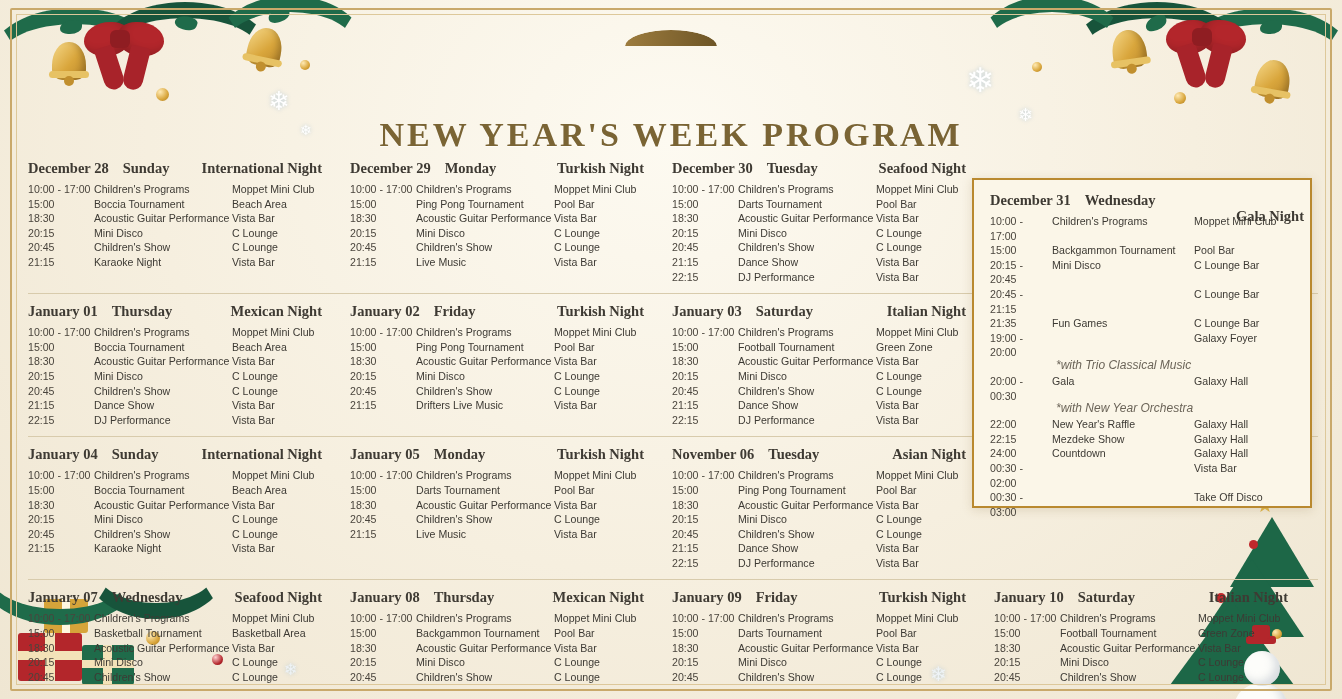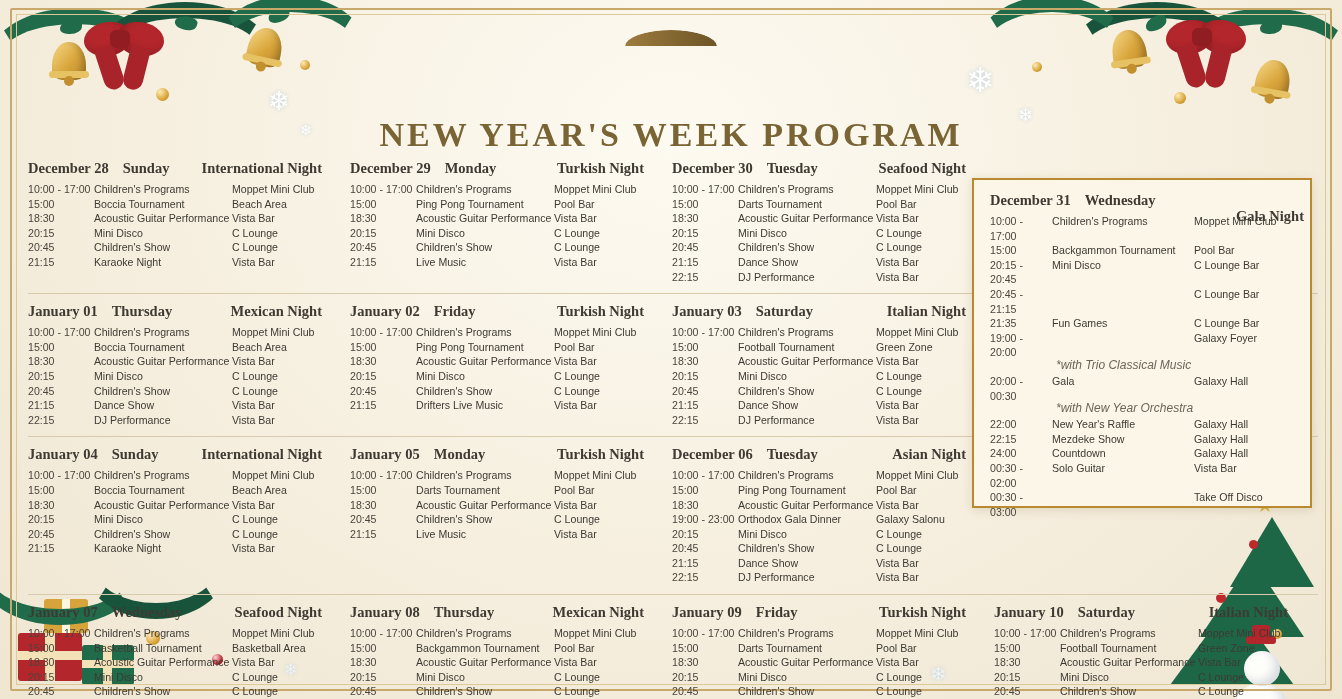--- a/index.html
+++ b/index.html
@@ -544,43 +544,38 @@
             <span class="ven">C Lounge</span>
           </div>
           <div class="item">
             <span class="t">21:15</span>
             <span class="act">Live Music</span>
             <span class="ven">Vista Bar</span>
           </div>
         </div>
         <div class="col">
           <div class="hdr">
-            <span class="date">December 06</span>
+            <span class="date">November 06</span>
             <span class="day">Tuesday</span>
             <span class="theme">Asian Night</span>
           </div>
           <div class="item">
             <span class="t">10:00 - 17:00</span>
             <span class="act">Children's Programs</span>
             <span class="ven">Moppet Mini Club</span>
           </div>
           <div class="item">
             <span class="t">15:00</span>
             <span class="act">Ping Pong Tournament</span>
             <span class="ven">Pool Bar</span>
           </div>
           <div class="item">
             <span class="t">18:30</span>
             <span class="act">Acoustic Guitar Performance</span>
             <span class="ven">Vista Bar</span>
-          </div>
-          <div class="item">
-            <span class="t">19:00 - 23:00</span>
-            <span class="act">Orthodox Gala Dinner</span>
-            <span class="ven">Galaxy Salonu</span>
           </div>
           <div class="item">
             <span class="t">20:15</span>
             <span class="act">Mini Disco</span>
             <span class="ven">C Lounge</span>
           </div>
           <div class="item">
             <span class="t">20:45</span>
             <span class="act">Children's Show</span>
             <span class="ven">C Lounge</span>
@@ -807,21 +802,20 @@
         <div>
           <div class="item">
             <span class="t">24:00</span>
             <span class="act">Countdown</span>
             <span class="ven">Galaxy Hall</span>
           </div>
         </div>
         <div>
           <div class="item">
             <span class="t">00:30 - 02:00</span>
-            <span class="act">Solo Guitar</span>
             <span class="ven">Vista Bar</span>
           </div>
         </div>
         <div>
           <div class="item">
             <span class="t">00:30 - 03:00</span>
             <span class="ven">Take Off Disco</span>
           </div>
         </div>
       </div>

